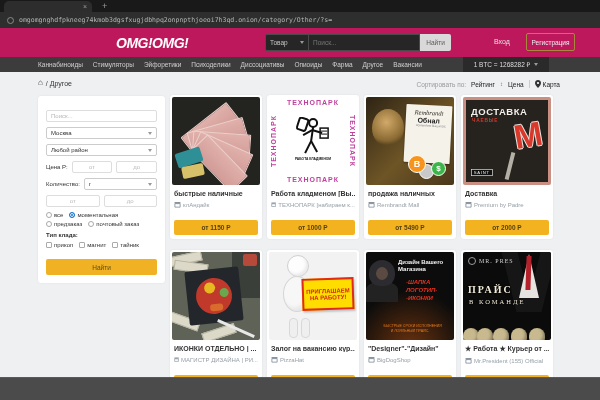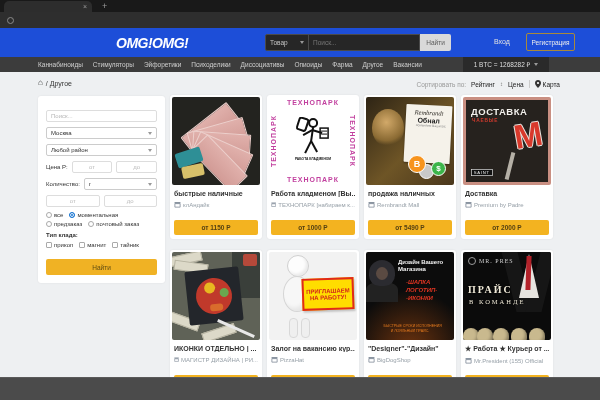--- a/index.html
+++ b/index.html
@@ -11,21 +11,21 @@
   
   .tabbar{position:absolute;left:0;top:0;width:600px;height:12px;background:#191919;display:flex;align-items:flex-end;}
   .tab{width:88px;height:11px;background:#2d2d2d;border-radius:5px 5px 0 0;margin-left:4px;display:flex;align-items:center;justify-content:flex-end;padding:0 5px;}
   .tab-close{color:#9a9a9a;font-size:7px;line-height:1;cursor:default;}
   .newtab{color:#9a9a9a;font-size:9px;margin-left:10px;line-height:1;padding-bottom:1px;}
   .urlbar{position:absolute;left:0;top:12px;width:600px;height:16px;background:#2e2e2e;display:flex;align-items:center;padding:0 7px;}
   .site-icon{width:7px;height:7px;border:1px solid #8a8a8a;border-radius:50%;margin-right:5px;flex:0 0 auto;}
   .url-text{color:#b5b5b5;font-size:6.5px;font-family:"DejaVu Sans Mono",monospace;white-space:nowrap;overflow:hidden;}
 
   
-  .siteheader{position:absolute;left:0;top:28px;width:600px;height:29px;background:#1d4ed8;}
+  .siteheader{position:absolute;left:0;top:28px;width:600px;height:29px;background:#be185d;}
   .logo{position:absolute;left:116px;top:7px;color:#fff;font-size:14px;font-weight:bold;font-style:italic;letter-spacing:-.5px;}
   .searchgroup{position:absolute;left:265px;top:6px;width:186px;height:17px;display:flex;}
   .cat-select{width:44px;background:#262626;border:1px solid #4a4a4a;color:#c5c5c5;font-size:6.5px;display:flex;align-items:center;justify-content:space-between;padding:0 4px;border-radius:2px 0 0 2px;}
   .hdr-input{flex:1;background:#262626;border:1px solid #4a4a4a;border-left:none;color:#bbb;font-size:6.5px;padding:0 4px;}
   .hdr-input::placeholder{color:#767676;}
   .hdr-find{width:31px;background:#d9d9d9;border:none;color:#5c5c5c;font-size:6.5px;border-radius:0 2px 2px 0;}
   .login{position:absolute;left:494px;top:10px;color:#e2e2e2;font-size:7px;cursor:pointer;}
   .register{position:absolute;left:526px;top:5px;width:49px;height:18px;background:transparent;border:1px solid #a8893c;border-radius:2px;color:#eee;font-size:6.5px;display:flex;align-items:center;justify-content:center;}
 
   
@@ -149,20 +149,21 @@
 <body>
 
 <div class="tabbar">
   <div class="tab">
     <span class="tab-close">×</span>
   </div>
   <span class="newtab">+</span>
 </div>
 <div class="urlbar">
   <span class="site-icon"></span>
+  <span class="url-text">omgomgnghdfpkneeg74kmob3dgsfxugjdbhpq2onpnpthjoeoi7h3qd.onion/category/Other/?s=</span>
 </div>
 
 <div class="siteheader">
   <div class="logo">OMG!OMG!</div>
   <div class="searchgroup">
     <div class="cat-select">
       <span>Товар</span>
       <span class="chev"></span>
     </div>
     <input class="hdr-input" placeholder="Поиск..." style="">

